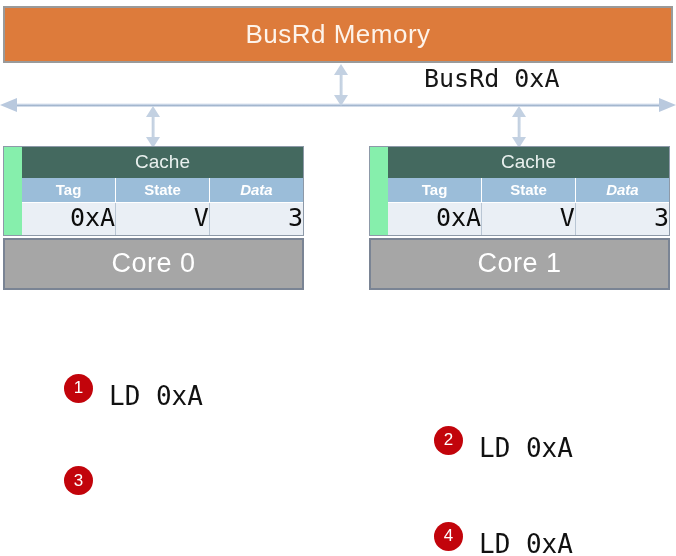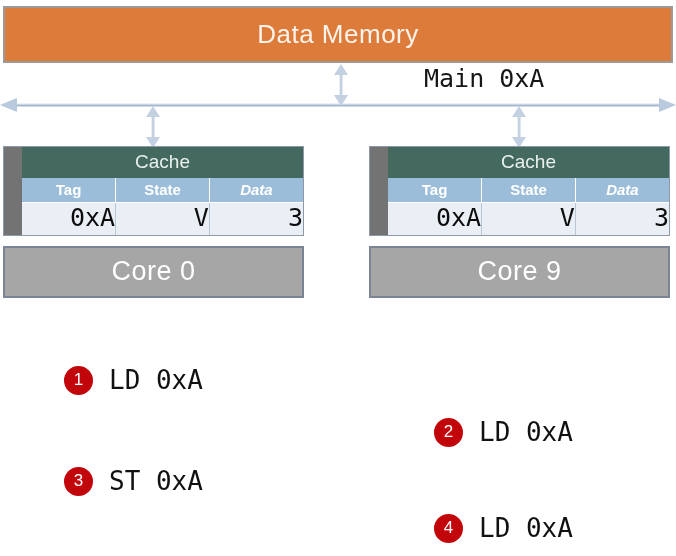--- a/index.html
+++ b/index.html
@@ -66,21 +66,21 @@
   .node {
     position: absolute;
     width: 301px;
   }
   #node-0 { left: 3px; top: 146px; }
   #node-1 { left: 369px; top: 146px; }
 
   .cache-box {
     box-sizing: border-box;
     border: 1px solid #8d99a8;
-    background: #737373;
+    background: #86efac;
     padding-left: 18px;
   }
   .cache-title {
     background: #44695F;
     color: #e9f0ee;
     font-size: 19px;
     text-align: center;
     padding: 5px 0 6px 0;
     line-height: 1.05;
     font-family: "Liberation Sans", sans-serif;
@@ -112,21 +112,21 @@
     border-left: 1px solid #b9c6d4;
     border-right: 1px solid #b9c6d4;
     color: #0d0d0d;
     line-height: 1.12;
   }
   table.cache-table td:first-child { border-left: none; }
   table.cache-table td:last-child  { border-right: none; }
   td.val-red { color: #E8151C; }
 
   .core-box {
-    margin-top: 10px;
+    margin-top: 2px;
     box-sizing: border-box;
     height: 52px;
     background: #A6A6A6;
     border: 2px solid #7A8494;
     display: flex;
     align-items: center;
     justify-content: center;
   }
   .core-box .label {
     color: #ffffff;
@@ -153,30 +153,31 @@
     align-items: center;
     justify-content: center;
     flex: 0 0 auto;
   }
   .step-text {
     margin-left: 16px;
     font-family: "DejaVu Sans Mono", monospace;
     font-size: 26px;
     color: #111111;
     white-space: pre;
+    margin-top: 16px;
   }
 </style>
 </head>
 <body>
 
 <div id="main-memory">
-  <span class="label">Data Memory</span>
-</div>
-
-<div id="bus-label">Main 0xA</div>
+  <span class="label">BusRd Memory</span>
+</div>
+
+<div id="bus-label">BusRd 0xA</div>
 
 <svg id="bus-wrap" width="676" height="26" viewBox="0 0 676 26" xmlns="http://www.w3.org/2000/svg">
   <defs>
     <linearGradient id="busGrad" x1="0" y1="0" x2="0" y2="1">
       <stop offset="0%" stop-color="#ffffff"></stop>
       <stop offset="35%" stop-color="#ccd8e8"></stop>
       <stop offset="60%" stop-color="#9fb3cc"></stop>
       <stop offset="100%" stop-color="#e8eef6"></stop>
     </linearGradient>
   </defs>
@@ -252,35 +253,34 @@
       <tbody>
         <tr>
           <td>0xA</td>
           <td class="val-red">V</td>
           <td class="val-red">3</td>
         </tr>
       </tbody>
     </table>
   </div>
   <div class="core-box">
-    <span class="label">Core 9</span>
+    <span class="label">Core 1</span>
   </div>
 </div>
 
 <div class="step" style="left:64px; top:365px;">
   <span class="step-badge">1</span>
   <span class="step-text">LD 0xA</span>
 </div>
 
 <div class="step" style="left:434px; top:417px;">
   <span class="step-badge">2</span>
   <span class="step-text">LD 0xA</span>
 </div>
 
 <div class="step" style="left:64px; top:466px;">
   <span class="step-badge">3</span>
-  <span class="step-text">ST 0xA</span>
 </div>
 
 <div class="step" style="left:434px; top:513px;">
   <span class="step-badge">4</span>
   <span class="step-text">LD 0xA</span>
 </div>
 
 </body></html>

